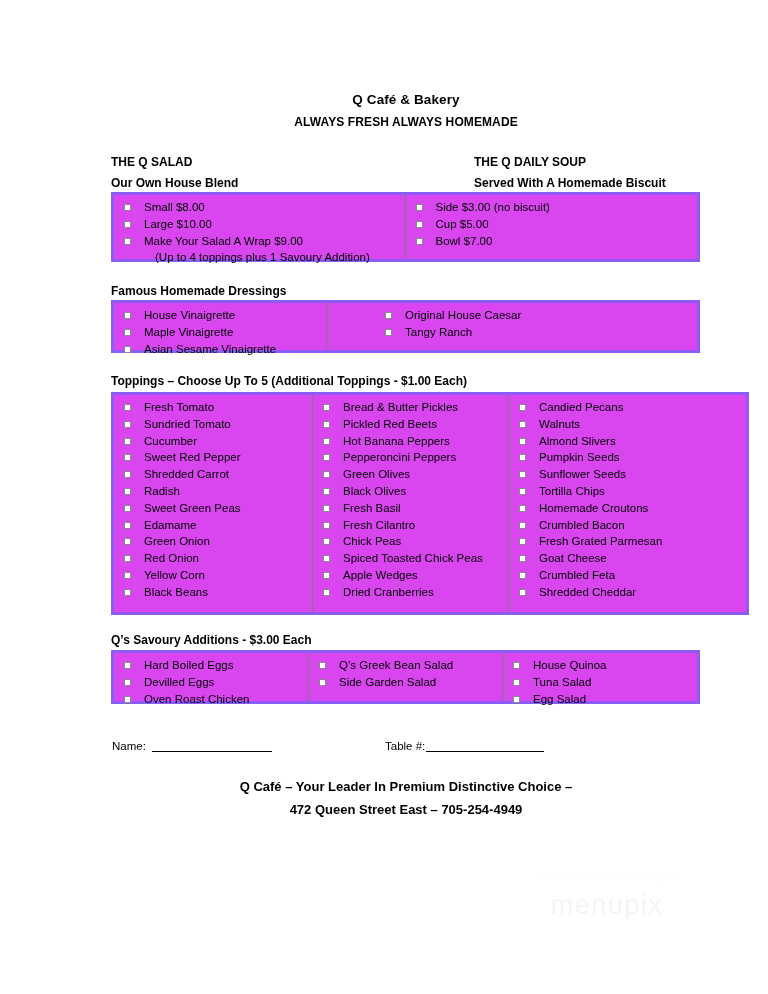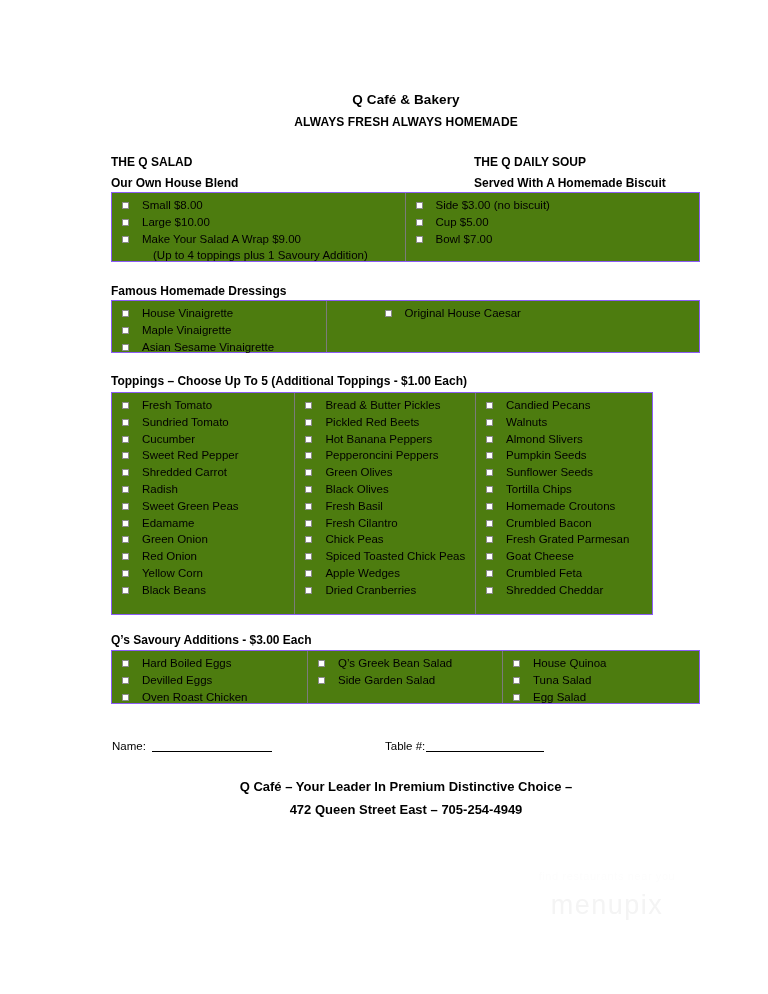--- a/index.html
+++ b/index.html
@@ -53,24 +53,24 @@
   .sec-head {
     position: absolute;
     font-size: 12px;
     font-weight: bold;
     white-space: nowrap;
   }
 
   
   .tbl {
     position: absolute;
-    border: 1px solid #8b5cf6;
+    border: 3px solid #8b5cf6;
     box-sizing: border-box;
     display: flex;
-    background: #4d7c0f;
+    background: #d946ef;
   }
   .tcol {
     box-sizing: border-box;
     padding: 4px 0 5px 0;
   }
   .tcol + .tcol {
     border-left: 1px solid #7b7b7b;
     text-align: right;
   }
 
@@ -211,26 +211,30 @@
       <div class="opt">
         <span class="cbx"></span>
         <span class="opt-label">Asian Sesame Vinaigrette</span>
       </div>
     </div>
     <div class="tcol" style="width:374px;padding-left:48px;">
       <div class="opt">
         <span class="cbx"></span>
         <span class="opt-label">Original House Caesar</span>
       </div>
+      <div class="opt">
+        <span class="cbx"></span>
+        <span class="opt-label">Tangy Ranch</span>
+      </div>
     </div>
   </div>
 
   <div class="sec-head" style="left:89px; top:374px;">Toppings – Choose Up To 5 (Additional Toppings - $1.00 Each)</div>
 
-  <div class="tbl" style="left:89px; top:392px; width:542px; height:223px;">
+  <div class="tbl" style="left:89px; top:392px; width:638px; height:223px;">
     <div class="tcol" style="width:198px;">
       <div class="opt">
           <span class="cbx"></span>
           <span class="opt-label">Fresh Tomato</span>
         </div>
       <div class="opt">
           <span class="cbx"></span>
           <span class="opt-label">Sundried Tomato</span>
         </div>
       <div class="opt">

